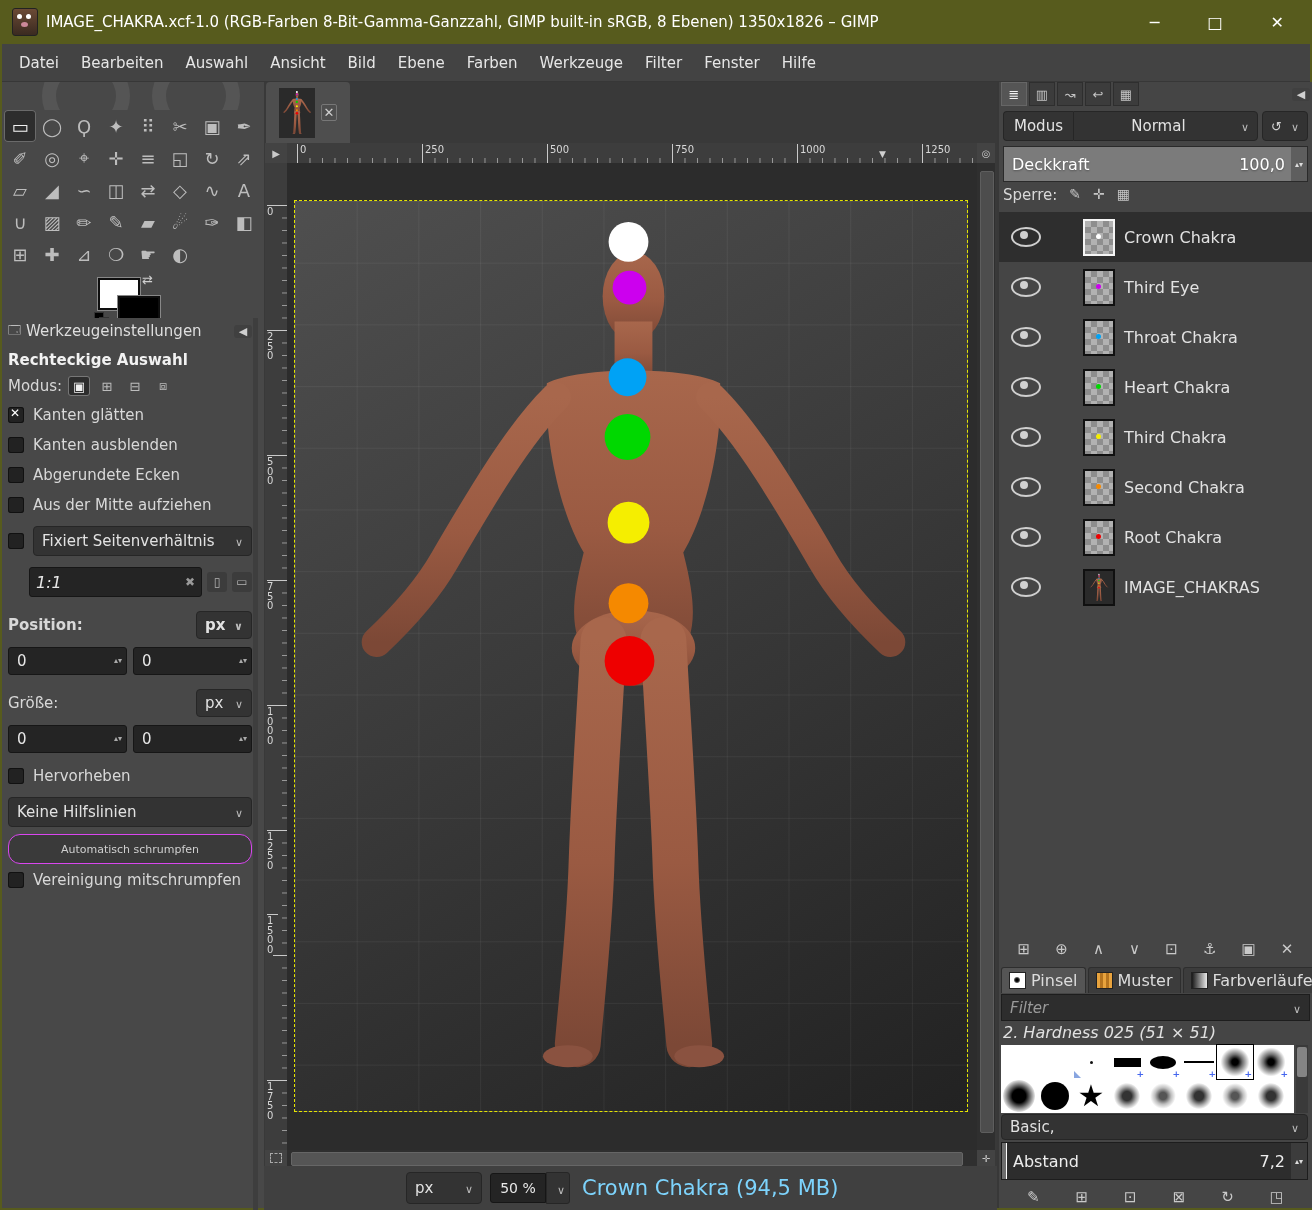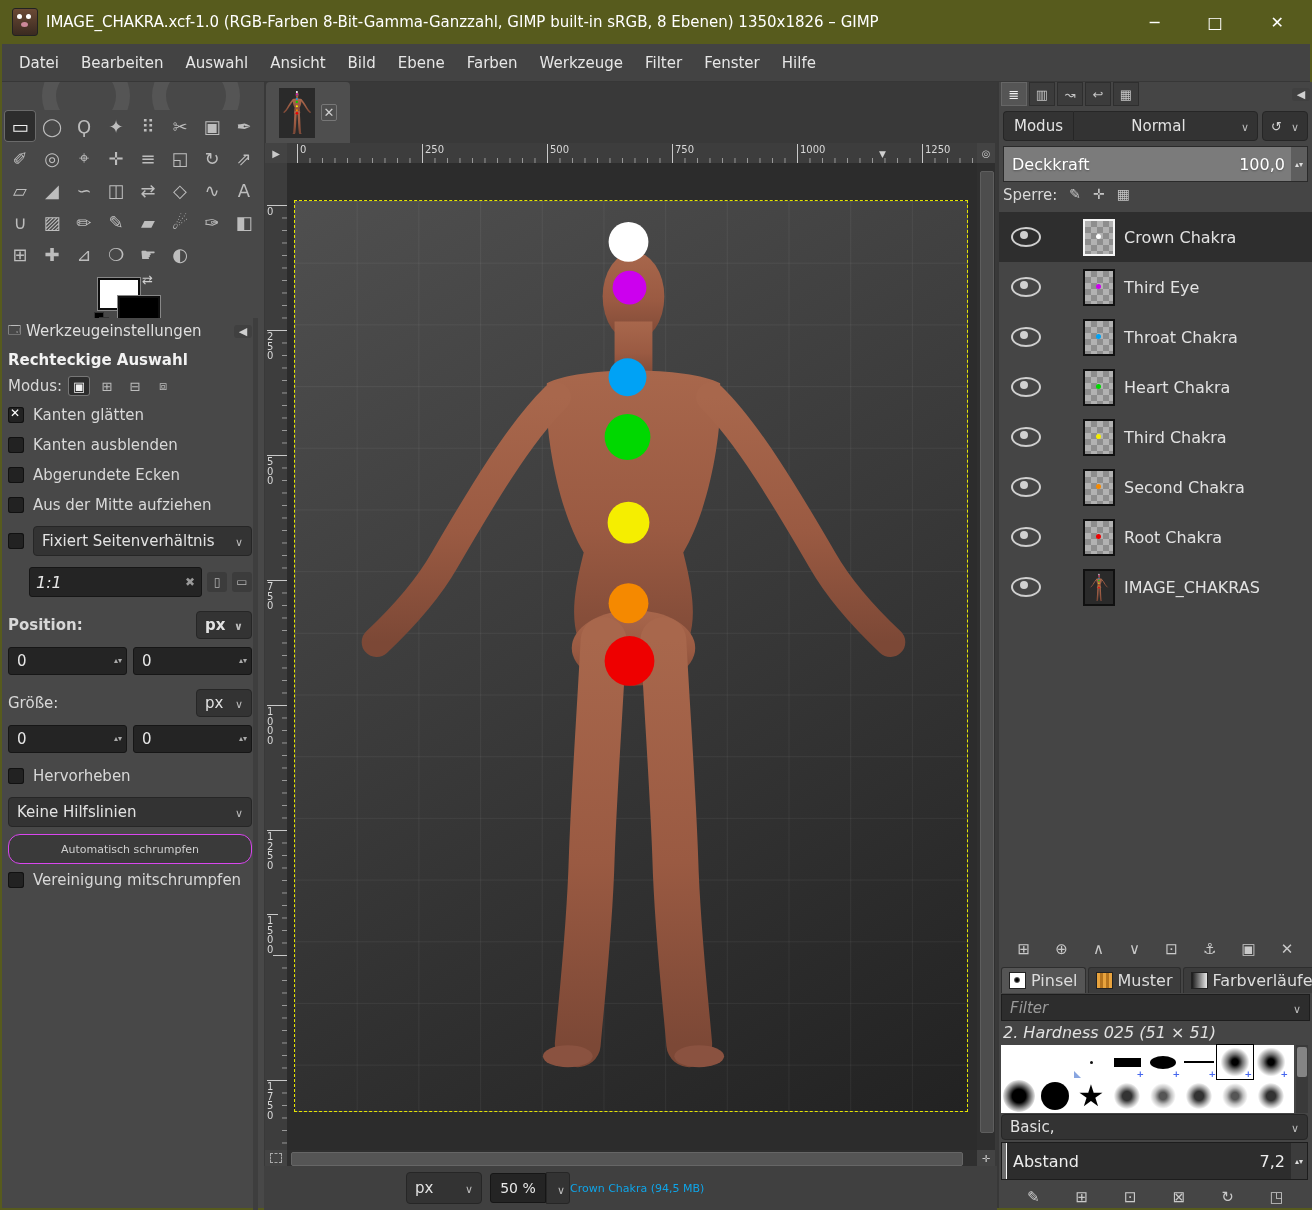--- a/index.html
+++ b/index.html
@@ -84,21 +84,21 @@
   #vscroll .thumb{position:absolute;left:3px;top:8px;width:12px;height:960px;background:#4d4d4d;border:1px solid #5e5e5e;border-radius:2px;}
   #qmaskbtn{left:1px;top:1068px;width:22px;height:16px;background:#434343;display:flex;align-items:center;justify-content:center;}
   #qmaskbtn i{width:10px;height:8px;border:1px dashed #aaa;}
   #hscroll{left:23px;top:1068px;width:690px;height:16px;background:#2f2f2f;}
   #hscroll .thumb{position:absolute;left:4px;top:2px;width:670px;height:12px;background:#555;border:1px solid #666;border-radius:2px;}
   #navbtn{left:713px;top:1068px;width:18px;height:16px;background:#434343;color:#c9c9c9;font-size:10px;display:flex;align-items:center;justify-content:center;}
   #statusbar{left:0;top:1084px;width:733px;height:44px;background:#404040;display:flex;align-items:center;}
   #unit-dd{margin-left:142px;width:58px;height:30px;}
   #zoombox{margin-left:8px;width:54px;height:28px;background:#242424;border:1px solid #161616;display:flex;align-items:center;justify-content:center;font-size:14px;color:#e8e8e8;border-radius:3px 0 0 3px;}
   #zoomchev{width:22px;height:30px;background:#333;border:1px solid #262626;border-radius:0 3px 3px 0;display:flex;align-items:center;justify-content:center;}
-  #statusmsg{font-size:11px;color:#0ea5e9;}
+  #statusmsg{margin-left:12px;font-size:21px;color:#7dd3fc;}
   
   #rightdock{left:995px;top:82px;width:313px;height:1126px;background:#454545;border-left:2px solid #383838;}
   #docktabs{left:2px;top:0;width:309px;height:24px;display:flex;align-items:center;gap:2px;}
   .dtab{width:24px;height:22px;display:flex;align-items:center;justify-content:center;font-size:13px;color:#c5c5c5;background:#3c3c3c;border:1px solid #2e2e2e;}
   .dtab.active{background:#555;border-color:#666;color:#f0f0f0;}
   #docktabs .collapsebtn{margin-left:auto;}
   #moderow{left:4px;top:28px;width:305px;height:32px;display:flex;align-items:center;}
   #moderow .lbl{background:#333;border:1px solid #262626;border-right:none;border-radius:4px 0 0 4px;height:30px;display:flex;align-items:center;padding:0 10px;font-size:15px;box-sizing:border-box;}
   #moderow .dd{flex:1;border-radius:0 4px 4px 0;height:30px;box-sizing:border-box;}
   #modereset{width:46px;height:30px;margin-left:4px;background:#333;border:1px solid #262626;border-radius:4px;display:flex;align-items:center;justify-content:center;gap:3px;font-size:13px;color:#cfcfcf;box-sizing:border-box;}

